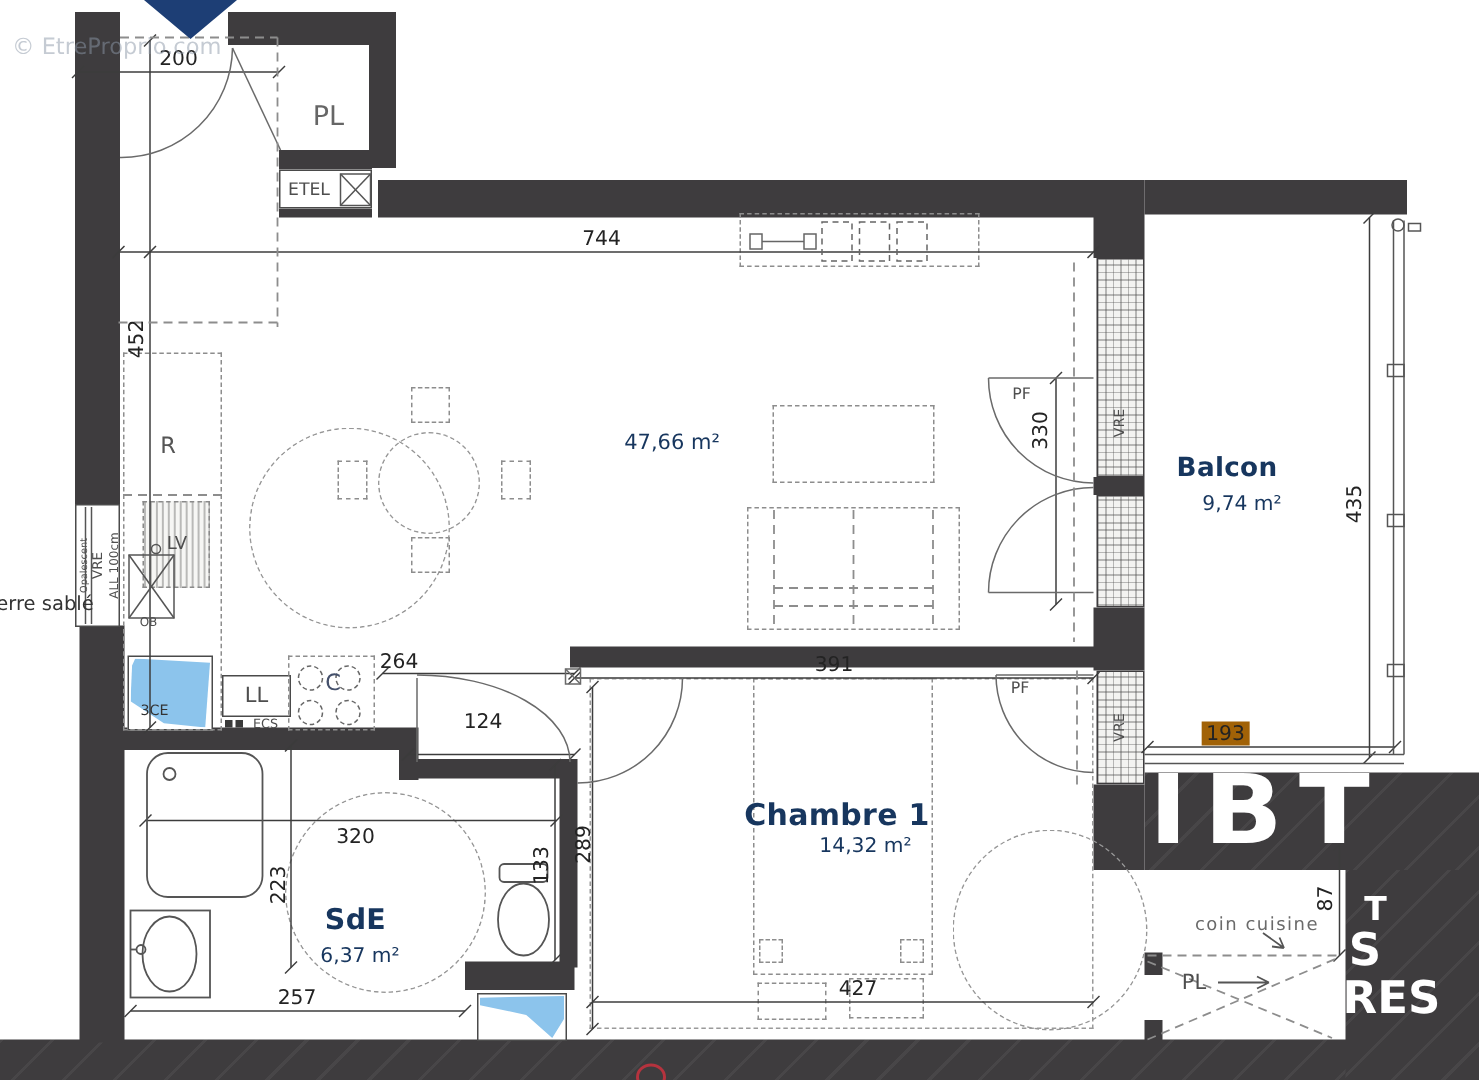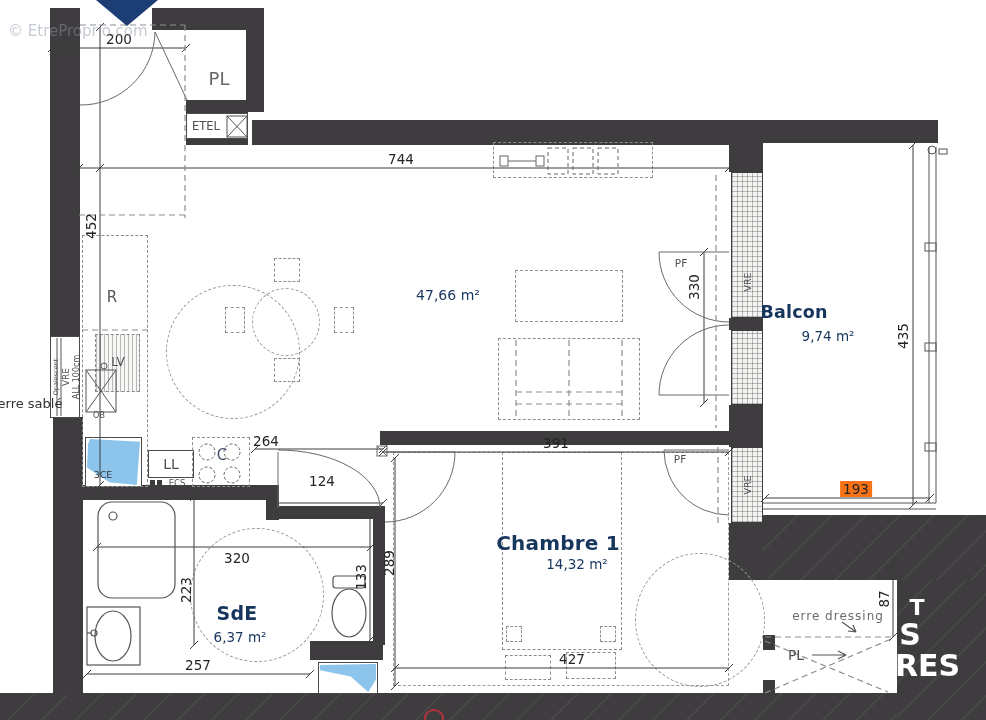--- a/index.html
+++ b/index.html
@@ -234,21 +234,21 @@
       <line x1="57" y1="338" x2="57" y2="416"></line>
         <line x1="61" y1="338" x2="61" y2="416"></line>
     </g>
     <g stroke="#555" stroke-width="1.2" fill="none">
       <path d="M812,655 L846,655 M846,655 L838,651 M846,655 L838,659"></path>
       <path d="M842,622 L856,632 M856,632 L848,631 M856,632 L853,625"></path>
     </g>
   </svg>
 
   <span class="ctr area" style="left:448px;top:295px;font-size:14px">47,66 m²</span>
-  <span class="ctr room" style="left:794px;top:312px">Balcon</span>
+  <span class="ctr room" style="left:818px;top:312px">Balcon</span>
   <span class="ctr area" style="left:828px;top:336px">9,74 m²</span>
   <span class="ctr room" style="left:558px;top:543px;font-size:20px">Chambre 1</span>
   <span class="ctr area" style="left:577px;top:564px">14,32 m²</span>
   <span class="ctr room" style="left:237px;top:613px;font-size:19px">SdE</span>
   <span class="ctr area" style="left:240px;top:637px">6,37 m²</span>
 
   <span class="ctr lbl" style="left:219px;top:78px;font-size:18px;color:#666">PL</span>
   <span class="ctr lbl" style="left:206px;top:126px;font-size:11.5px">ETEL</span>
   <span class="ctr lbl" style="left:112px;top:297px;font-size:15px;color:#555">R</span>
   <span class="ctr lbl" style="left:118px;top:362px;font-size:12px">LV</span>
@@ -260,40 +260,43 @@
   <div class="sq" style="left:157px;top:480px;width:5px;height:5px"></div>
   <span class="ctr lbl" style="left:222px;top:455px;font-size:15px;color:#44506b">C</span>
   <span class="ctr lbl" style="left:681px;top:263px;font-size:10.5px">PF</span>
   <span class="ctr lbl" style="left:680px;top:459px;font-size:10.5px">PF</span>
   <span class="rot lbl" style="left:747px;top:282px;font-size:9.5px">VRE</span>
   <span class="rot lbl" style="left:747px;top:485px;font-size:9.5px">VRE</span>
   <span class="rot lbl" style="left:56px;top:377px;font-size:6.5px">Opalescent</span>
   <span class="rot lbl" style="left:66px;top:377px;font-size:9px">VRE</span>
   <span class="rot lbl" style="left:76px;top:377px;font-size:8px">ALL 100cm</span>
   <span class="ctr lbl" style="left:30px;top:403px;font-size:13px;color:#333">erre sablé</span>
-  <span class="ctr lbl" style="left:838px;top:616px;font-size:12px;color:#6a6a6a;letter-spacing:1px">erre dressing</span>
+  <span class="ctr lbl" style="left:838px;top:616px;font-size:12px;color:#6a6a6a;letter-spacing:1px">coin cuisine</span>
   <span class="ctr lbl" style="left:796px;top:655px;font-size:14px">PL</span>
 
   <span class="ctr dim" style="left:119px;top:39px">200</span>
   <span class="ctr dim" style="left:401px;top:159px">744</span>
   <span class="rot dim" style="left:91px;top:226px">452</span>
   <span class="ctr dim" style="left:266px;top:441px">264</span>
   <span class="ctr dim" style="left:322px;top:481px">124</span>
   <span class="ctr dim" style="left:237px;top:558px">320</span>
   <span class="rot dim" style="left:186px;top:590px">223</span>
   <span class="ctr dim" style="left:198px;top:665px">257</span>
   <span class="rot dim" style="left:361px;top:577px">133</span>
   <span class="ctr dim" style="left:556px;top:443px">391</span>
   <span class="rot dim" style="left:389px;top:563px">289</span>
   <span class="ctr dim" style="left:572px;top:659px">427</span>
   <span class="rot dim" style="left:694px;top:287px">330</span>
   <span class="rot dim" style="left:903px;top:336px">435</span>
-  <span class="ctr dim" style="left:856px;top:489px;background:#f97316;padding:0 3px">193</span>
+  <span class="ctr dim" style="left:817px;top:489px;background:#a16207;padding:0 3px">193</span>
   <span class="rot dim" style="left:884px;top:599px">87</span>
 
   <span class="abs" style="left:8px;top:22px;font-size:15px;color:rgba(140,152,168,.5)">© EtreProprio.com</span>
   <div class="abs" style="left:96px;top:0;width:62px;height:26px;background:#1d3e75;clip-path:polygon(0 0,100% 0,50% 100%)"></div>
+  <div class="abs" style="left:762px;top:510px;width:224px;height:70px;overflow:hidden">
+    <span class="wm" style="left:4px;top:-6px;font-size:64px;letter-spacing:10px;transform:scaleX(1.08);transform-origin:left">IBT</span>
+  </div>
   <span class="ctr wm" style="left:917px;top:607px;font-size:22px">T</span>
   <span class="ctr wm" style="left:910px;top:634px;font-size:30px">S</span>
   <span class="abs wm" style="left:895px;top:648px;font-size:30px">RES</span>
   <div class="abs" style="left:424px;top:709px;width:16px;height:14px;border:2px solid #b5333e;border-radius:50%"></div>
 
 </div>
 
 </body></html>

